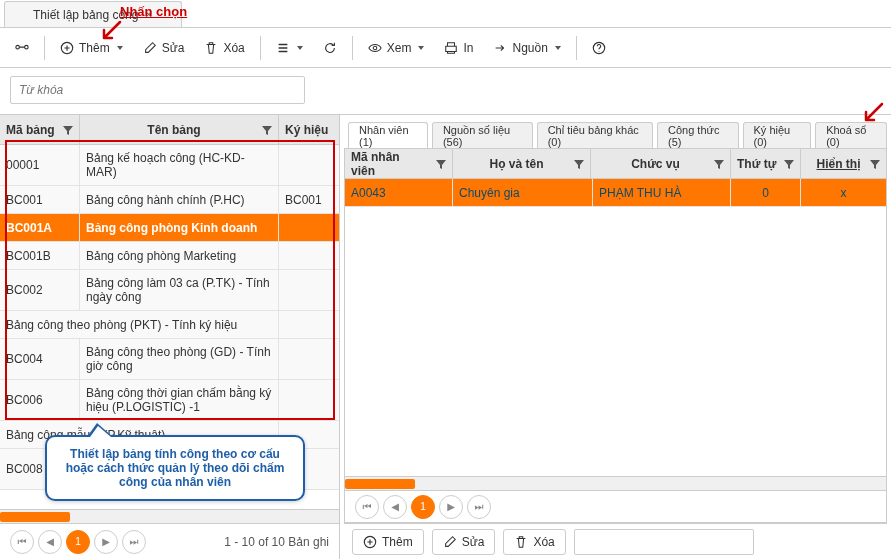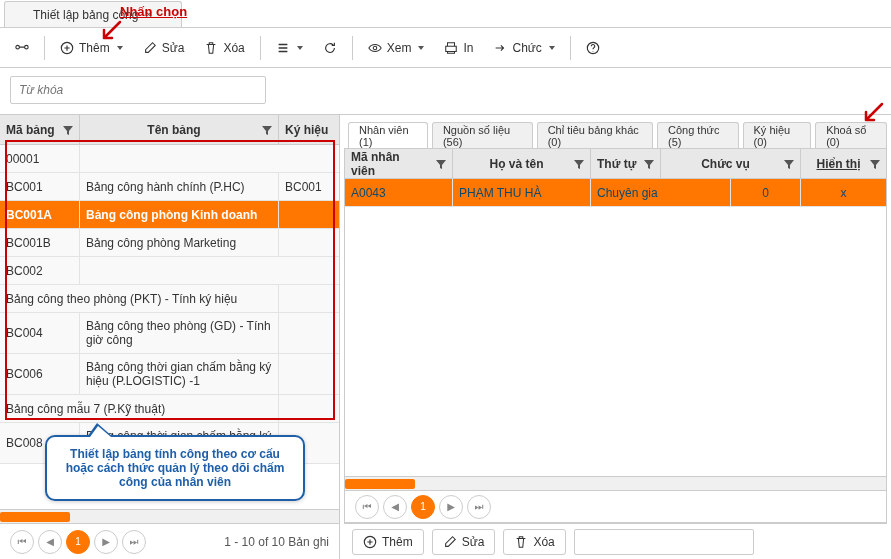--- a/index.html
+++ b/index.html
@@ -15,21 +15,21 @@
 .tab .close { color: #666; cursor: pointer; font-size: 10px; }
 
 .toolbar { height: 40px; border-bottom: 1px solid #ccc; display: flex; align-items: center; padding: 0 6px; gap: 2px; }
 .tb-btn { display: flex; align-items: center; gap: 5px; height: 30px; padding: 0 8px; background: #fff; border: 1px solid transparent; border-radius: 3px; color: #333; cursor: pointer; }
 .tb-sep { width: 1px; height: 24px; background: #ccc; margin: 0 4px; }
 .caret-down { width: 0; height: 0; border-left: 3px solid transparent; border-right: 3px solid transparent; border-top: 4px solid #555; margin-left: 2px; }
 .icon { display: inline-flex; align-items: center; justify-content: center; width: 14px; height: 14px; color: #333; }
 .icon svg { width: 14px; height: 14px; }
 
 .search-row { padding: 8px 10px 10px 10px; border-bottom: 1px solid #ccc; }
-.search-input { width: 256px; height: 28px; border: 1px solid #ccc; border-radius: 2px; padding: 0 8px; color: #666; font-style: italic; }
+.search-input { width: 295px; height: 28px; border: 1px solid #ccc; border-radius: 2px; padding: 0 8px; color: #666; font-style: italic; }
 
 .main-area { display: flex; height: calc(559px - 28px - 40px - 47px); }
 .left-panel { width: 340px; border-right: 1px solid #ccc; display: flex; flex-direction: column; }
 .right-panel { flex: 1; display: flex; flex-direction: column; }
 
 .grid-header { display: flex; background: #e8e8e8; border-bottom: 1px solid #ccc; height: 30px; }
 .gh-cell { display: flex; align-items: center; justify-content: space-between; padding: 0 6px; border-right: 1px solid #ccc; color: #333; font-weight: bold; }
 .gh-cell:last-child { border-right: none; }
 .filter-icon { width: 10px; height: 10px; color: #555; cursor: pointer; }
 .filter-icon svg { width: 10px; height: 10px; }
@@ -170,21 +170,21 @@
         </svg>
       </span>
     <span>In</span>
   </div>
   <div class="tb-btn">
     <span class="icon">
         <svg viewBox="0 0 16 16">
           <path d="M3 8h8M9 5l3 3-3 3" stroke="#333" stroke-width="1.3" fill="none"></path>
         </svg>
       </span>
-    <span>Chức</span>
+    <span>Nguồn</span>
     <span class="caret-down"></span>
   </div>
   <div class="tb-sep"></div>
   <div class="tb-btn">
     <span class="icon">
         <svg viewBox="0 0 16 16">
           <circle cx="8" cy="8" r="6.5" stroke="#333" stroke-width="1.3" fill="none"></circle>
           <path d="M6 6a2 2 0 113 1.7c-.6.4-1 .8-1 1.8M8 12v.5" stroke="#333" stroke-width="1.3" fill="none"></path>
         </svg>
       </span>
@@ -211,39 +211,41 @@
               <path d="M0 0h10L6 5v4L4 8V5z" fill="#555"></path>
             </svg></span>
       </div>
       <div class="gh-cell c3">
         <span>Ký hiệu</span>
       </div>
     </div>
     <div class="grid-body" id="left-grid-body">
         <div class="grid-row">
           <div class="gr-cell c1">00001</div>
+          <div class="gr-cell c2">Bảng kế hoạch công (HC-KD-MAR)</div>
           <div class="gr-cell c3"></div>
         </div>
         <div class="grid-row">
           <div class="gr-cell c1">BC001</div>
           <div class="gr-cell c2">Bảng công hành chính (P.HC)</div>
           <div class="gr-cell c3">BC001</div>
         </div>
         <div class="grid-row selected">
           <div class="gr-cell c1">BC001A</div>
           <div class="gr-cell c2">Bảng công phòng Kinh doanh</div>
           <div class="gr-cell c3"></div>
         </div>
         <div class="grid-row">
           <div class="gr-cell c1">BC001B</div>
           <div class="gr-cell c2">Bảng công phòng Marketing</div>
           <div class="gr-cell c3"></div>
         </div>
         <div class="grid-row">
           <div class="gr-cell c1">BC002</div>
+          <div class="gr-cell c2">Bảng công làm 03 ca (P.TK) - Tính ngày công</div>
           <div class="gr-cell c3"></div>
         </div>
         <div class="grid-row">
           <div class="gr-cell c2">Bảng công theo phòng (PKT) - Tính ký hiệu</div>
           <div class="gr-cell c3"></div>
         </div>
         <div class="grid-row">
           <div class="gr-cell c1">BC004</div>
           <div class="gr-cell c2">Bảng công theo phòng (GD) - Tính giờ công</div>
           <div class="gr-cell c3"></div>
@@ -293,44 +295,44 @@
           <span class="filter-icon"><svg viewBox="0 0 10 10">
                 <path d="M0 0h10L6 5v4L4 8V5z" fill="#555"></path>
               </svg></span>
         </div>
         <div class="gh-cell c2">
           <span style="margin:0 auto;">Họ và tên</span>
           <span class="filter-icon"><svg viewBox="0 0 10 10">
                 <path d="M0 0h10L6 5v4L4 8V5z" fill="#555"></path>
               </svg></span>
         </div>
+        <div class="gh-cell c3">
+          <span style="margin:0 auto;">Chức vụ</span>
+          <span class="filter-icon"><svg viewBox="0 0 10 10">
+                <path d="M0 0h10L6 5v4L4 8V5z" fill="#555"></path>
+              </svg></span>
+        </div>
         <div class="gh-cell ch4">
           <span>Thứ tự</span>
-          <span class="filter-icon"><svg viewBox="0 0 10 10">
-                <path d="M0 0h10L6 5v4L4 8V5z" fill="#555"></path>
-              </svg></span>
-        </div>
-        <div class="gh-cell c3">
-          <span style="margin:0 auto;">Chức vụ</span>
           <span class="filter-icon"><svg viewBox="0 0 10 10">
                 <path d="M0 0h10L6 5v4L4 8V5z" fill="#555"></path>
               </svg></span>
         </div>
         <div class="gh-cell ch5">
           <span style="margin:0 auto;text-decoration:underline;">Hiển thị</span>
           <span class="filter-icon"><svg viewBox="0 0 10 10">
                 <path d="M0 0h10L6 5v4L4 8V5z" fill="#555"></path>
               </svg></span>
         </div>
       </div>
       <div class="grid-body" id="right-grid-body" style="flex:1;">
           <div class="grid-row right-row-sel">
             <div class="gr-cell c1">A0043</div>
+            <div class="gr-cell c3">Chuyên gia</div>
             <div class="gr-cell c2">PHẠM THU HÀ</div>
-            <div class="gr-cell c3">Chuyên gia</div>
             <div class="gr-cell c4">0</div>
             <div class="gr-cell c5">x</div>
           </div>
         </div>
       <div class="hscroll">
           <div class="thumb"></div>
         </div>
       <div class="pager" style="height:32px;">
         <div class="pg-btn">⏮</div>
         <div class="pg-btn">◀</div>

